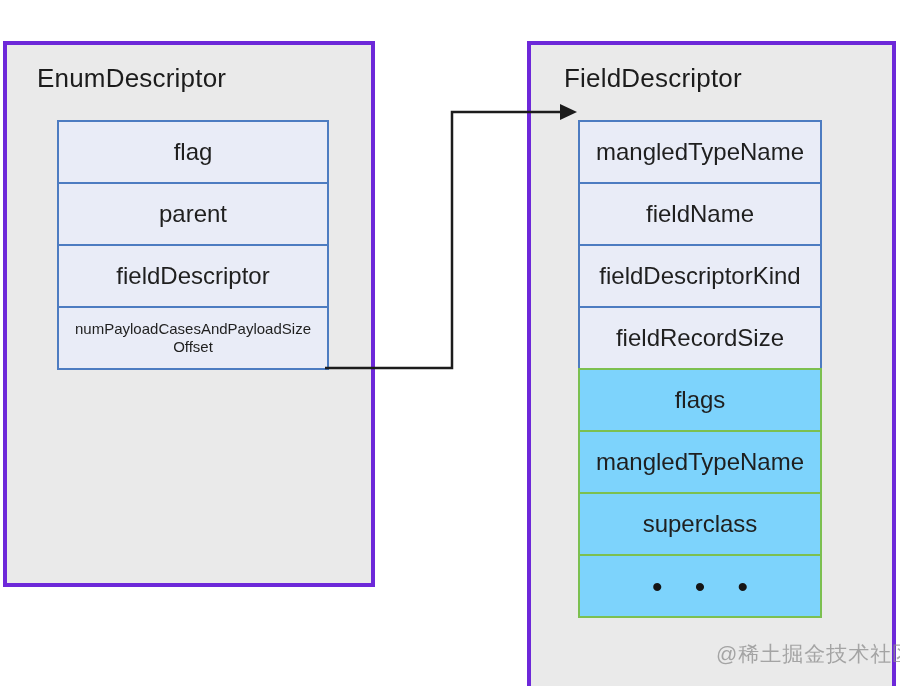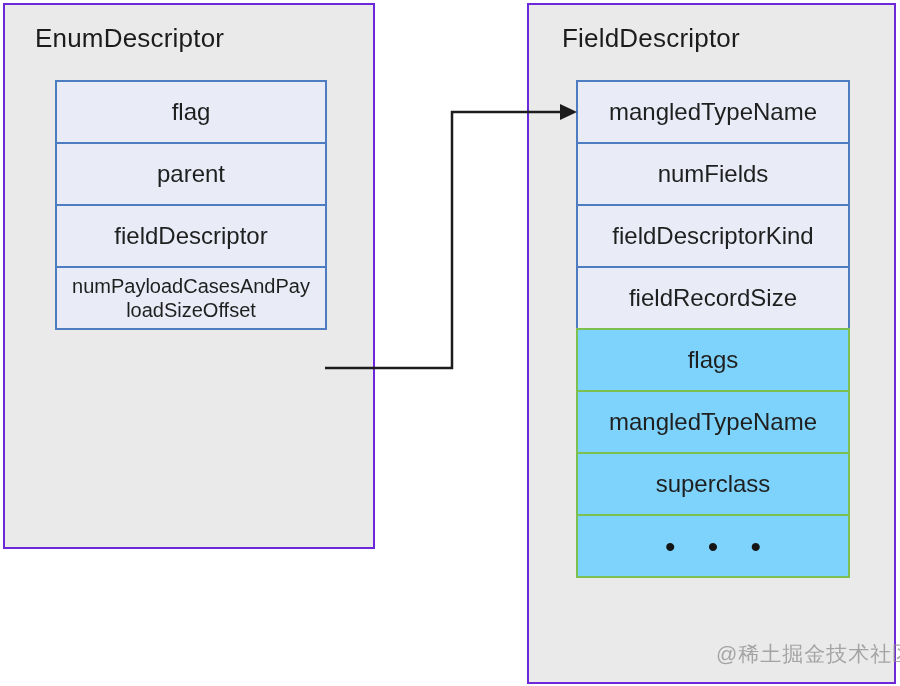--- a/index.html
+++ b/index.html
@@ -11,42 +11,43 @@
   .canvas {
     position: relative;
     width: 900px;
     height: 686px;
     background: #ffffff;
     overflow: hidden;
   }
   .panel {
     position: absolute;
     background: #eaeaea;
-    border: 2px solid #6d28d9;
+    border: 4px solid #6d28d9;
     box-sizing: border-box;
+    margin-top: 38px;
   }
   .panel-left  { left: 3px;   top: 3px; width: 372px; height: 546px; }
   .panel-right { left: 527px; top: 3px; width: 369px; height: 681px; }
   .panel-title {
     position: absolute;
     top: 18px;
     font-size: 26px;
     font-weight: 500;
     color: #1c1c1c;
     letter-spacing: 0.2px;
     white-space: nowrap;
   }
   .panel-left  .panel-title { left: 30px; }
   .panel-right .panel-title { left: 33px; }
   .rows {
     position: absolute;
     top: 75px;
   }
   .panel-left  .rows { left: 50px; width: 272px; }
-  .panel-right .rows { left: 47px; width: 274px; }
+  .panel-right .rows { left: 47px; width: 244px; }
   .row {
     box-sizing: border-box;
     height: 64px;
     margin-top: -2px;
     display: flex;
     align-items: center;
     justify-content: center;
     text-align: center;
     font-size: 24px;
     color: #1f1f1f;
@@ -55,21 +56,21 @@
   .row:first-child { margin-top: 0; }
   .row.blue {
     background: #e9ecf7;
     border: 2px solid #4d7cc1;
   }
   .row.green {
     background: #7dd3fc;
     border: 2px solid #7cc050;
   }
   .row.small {
-    font-size: 20px;
+    font-size: 15px;
     line-height: 1.2;
     padding: 0 14px;
     word-break: break-all;
     align-items: center;
   }
   .row.dots {
     font-size: 30px;
     letter-spacing: 12px;
     padding-left: 22px;
     padding-top: 8px;
@@ -115,21 +116,21 @@
     </div>
   </div>
 
   <div class="panel panel-right">
     <div class="panel-title">FieldDescriptor</div>
     <div class="rows">
       <div class="row blue">
           <span>mangledTypeName</span>
         </div>
       <div class="row blue">
-          <span>numFields</span>
+          <span>fieldName</span>
         </div>
       <div class="row blue">
           <span>fieldDescriptorKind</span>
         </div>
       <div class="row blue">
           <span>fieldRecordSize</span>
         </div>
       <div class="row green">
           <span>flags</span>
         </div>

